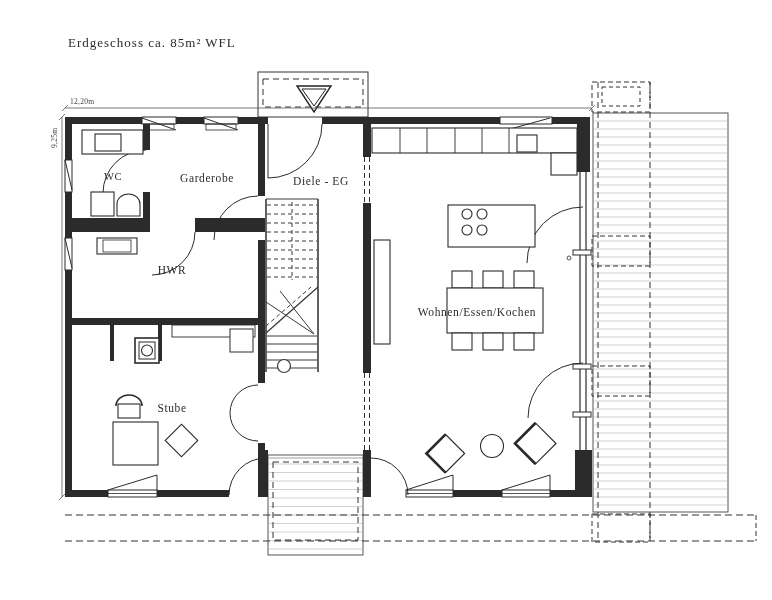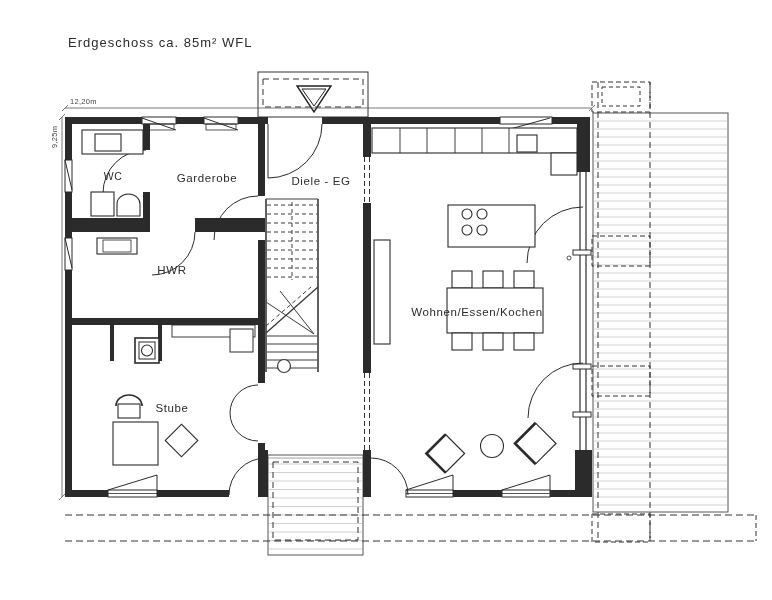--- a/index.html
+++ b/index.html
@@ -1,17 +1,17 @@
 <!DOCTYPE html>
 <html><head>
 <meta charset="utf-8">
 <style>
   html,body{margin:0;padding:0;background:#ffffff;}
   #stage{position:relative;width:772px;height:600px;background:#fff;overflow:hidden;
-         font-family:Liberation Sans, sans-serif;}
+         font-family:Liberation Serif, serif;}
   svg{position:absolute;left:0;top:0;}
   text{fill:#2b2b2b;letter-spacing:0.6px;}
   .title{font-size:13px;letter-spacing:1px;}
   .room{font-size:11.5px;}
   .room-small{font-size:10.5px;}
   .dim{font-size:7.5px;letter-spacing:0.3px;fill:#444;}
 </style>
 </head>
 <body>
 <div id="stage">

